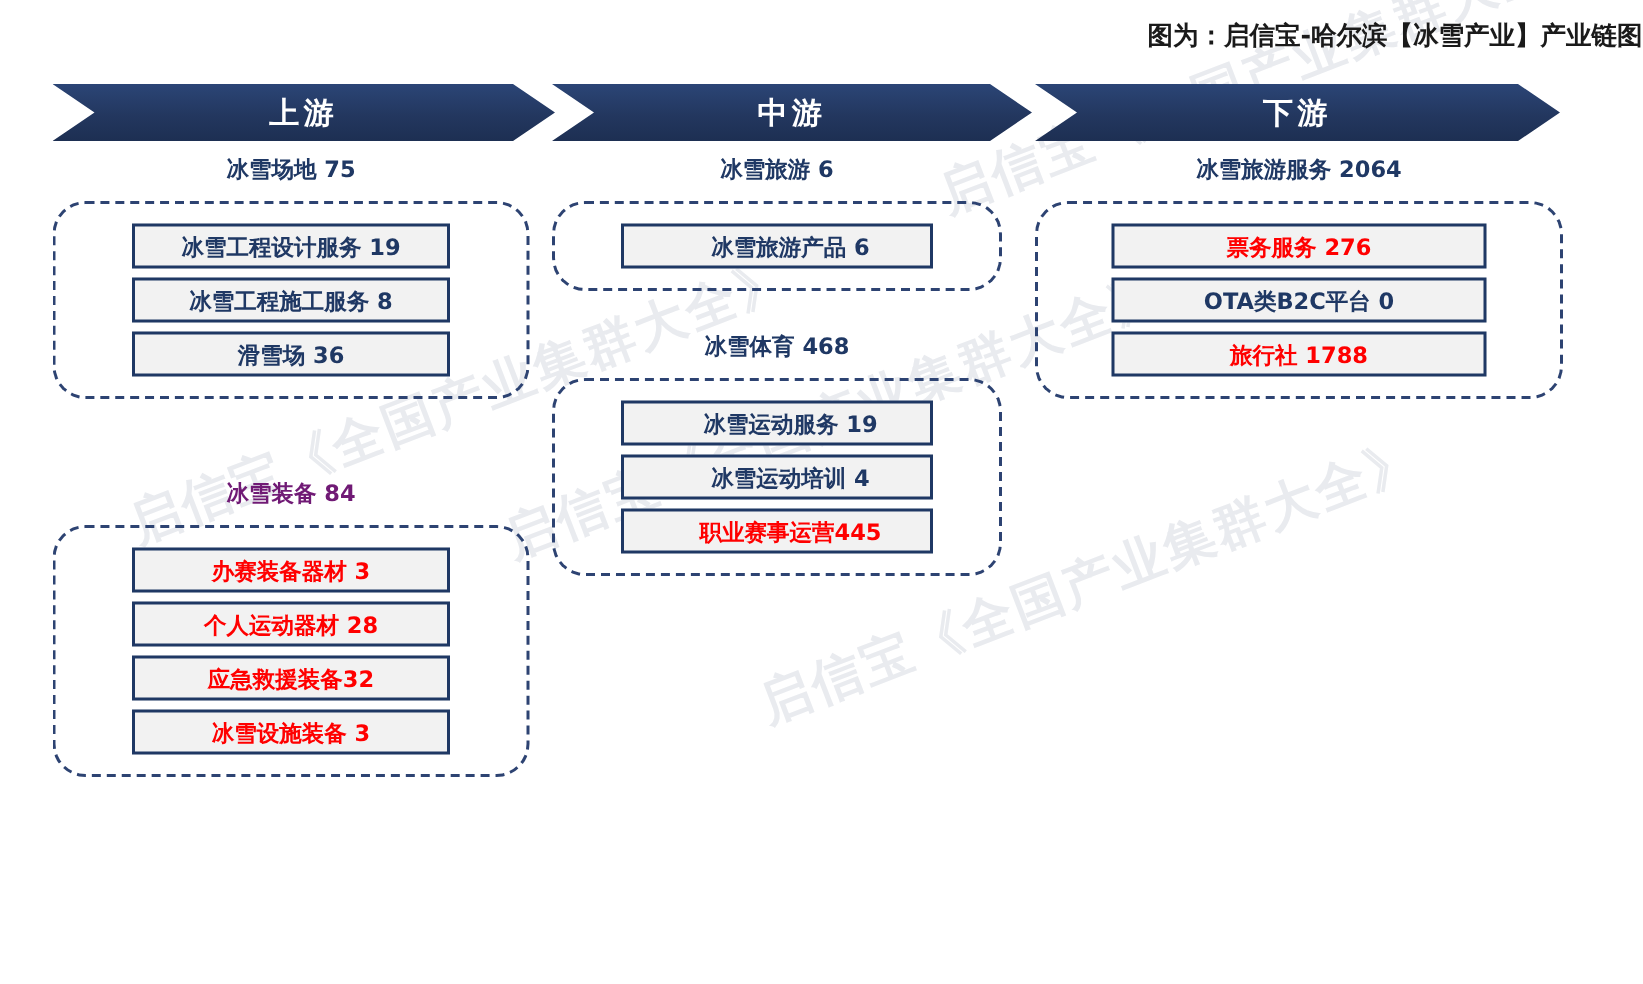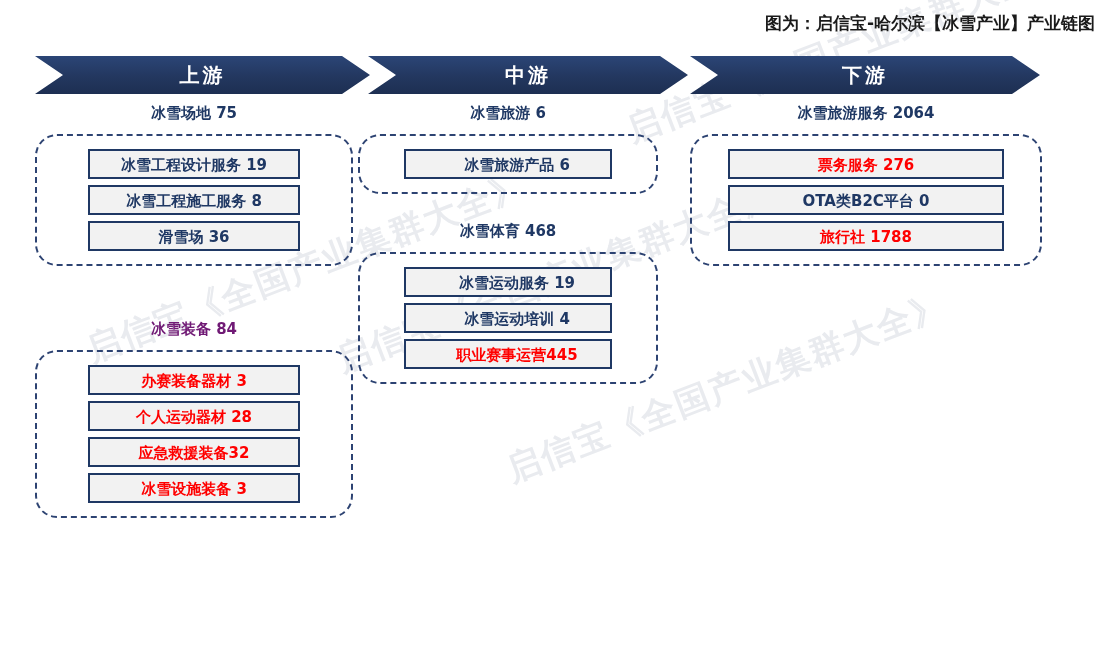--- a/index.html
+++ b/index.html
@@ -69,21 +69,21 @@
   #banner-up   { left: 35px;  top: 56px; width: 335px; text-align: right; }
   #banner-mid  { left: 368px; top: 56px; width: 320px; }
   #banner-down { left: 690px; top: 56px; width: 350px; }
 
   
   .column {
     position: absolute;
     z-index: 2;
   }
   #col-up   { left: 35px;  top: 104px; width: 318px; }
-  #col-mid  { left: 358px; top: 104px; width: 300px; }
+  #col-mid  { left: 368px; top: 104px; width: 300px; }
   #col-down { left: 690px; top: 104px; width: 352px; }
 
   .group-label {
     text-align: center;
     font-size: 15px;
     font-weight: 700;
     color: #1f3864;
     margin-bottom: 12px;
     line-height: 18px;
   }
@@ -109,21 +109,21 @@
     font-size: 15px;
     font-weight: 700;
     color: #1f3864;
     box-sizing: border-box;
     white-space: nowrap;
   }
   .node.red { color: #ff0000; }
 
   .w-up   { width: 212px; }
   .w-mid  { width: 208px; padding-left: 18px; }
-  .w-down { width: 276px; }
+  .w-down { width: 250px; }
 
   .gap-30 { height: 30px; }
   .gap-28 { height: 28px; }
 </style>
 </head>
 <body>
 
 <div class="watermark-layer">
   <div class="watermark wm1">启信宝《全国产业集群大全》</div>
   <div class="watermark wm2">启信宝《全国产业集群大全》</div>

